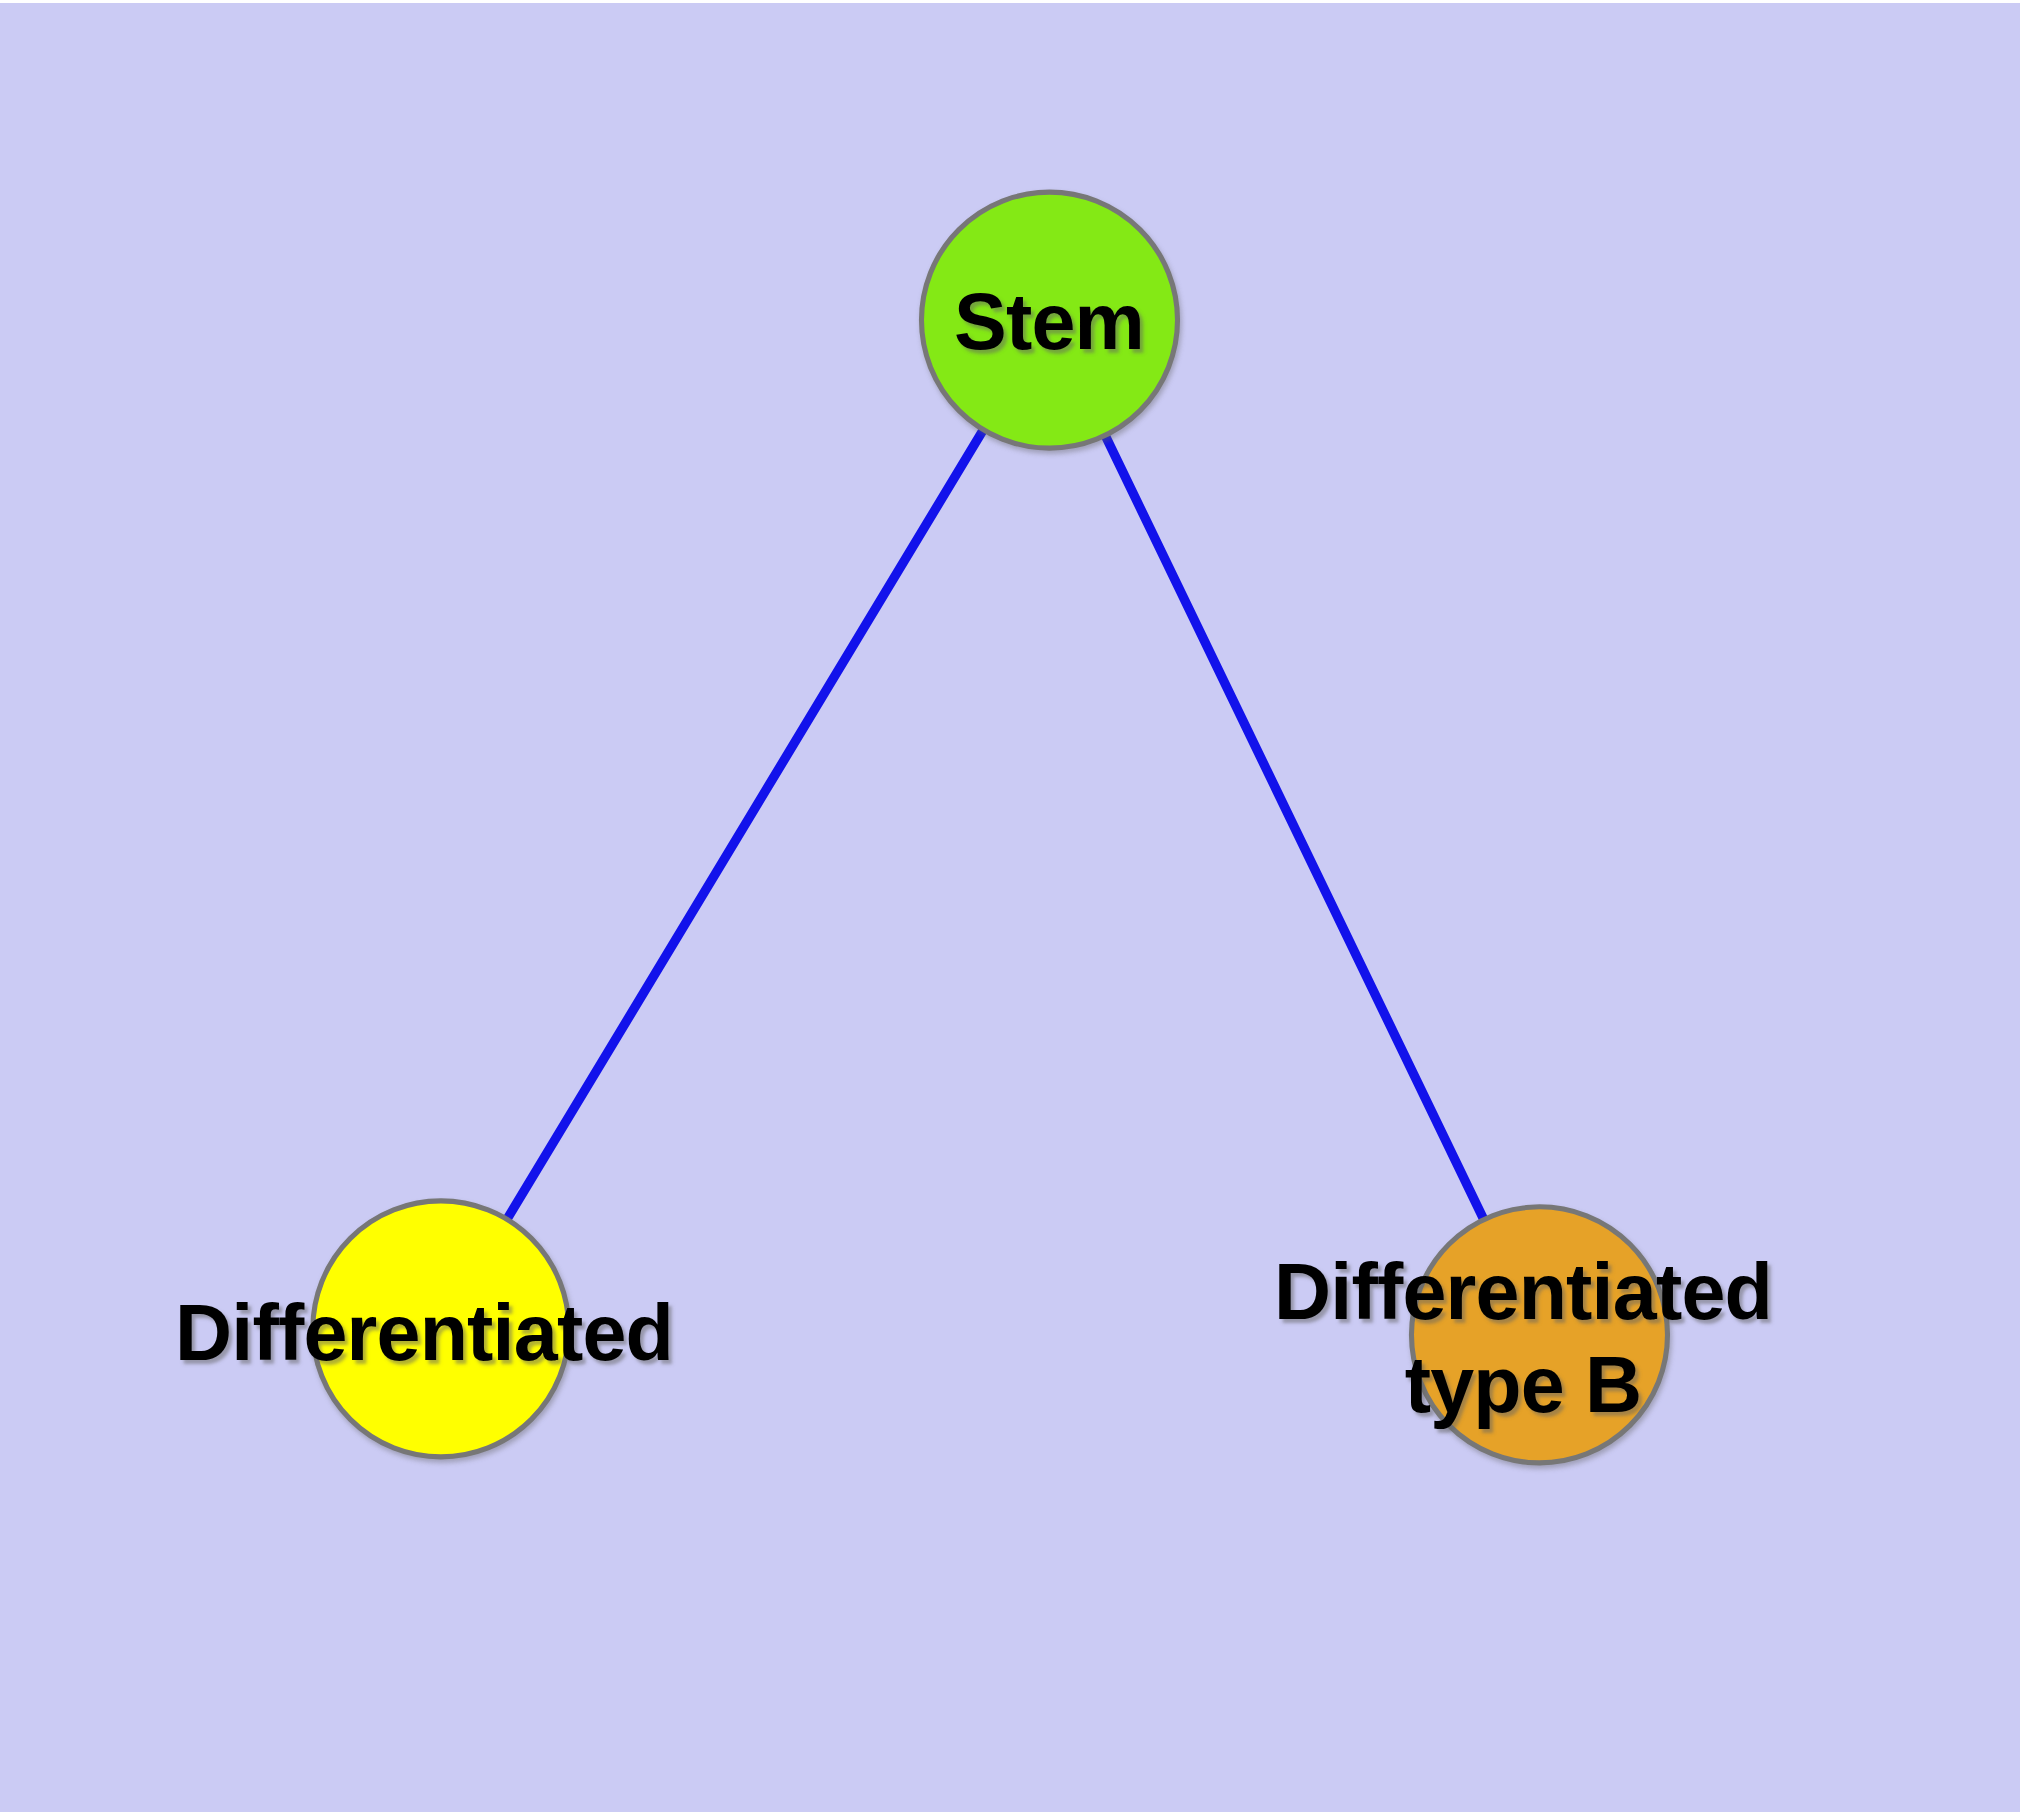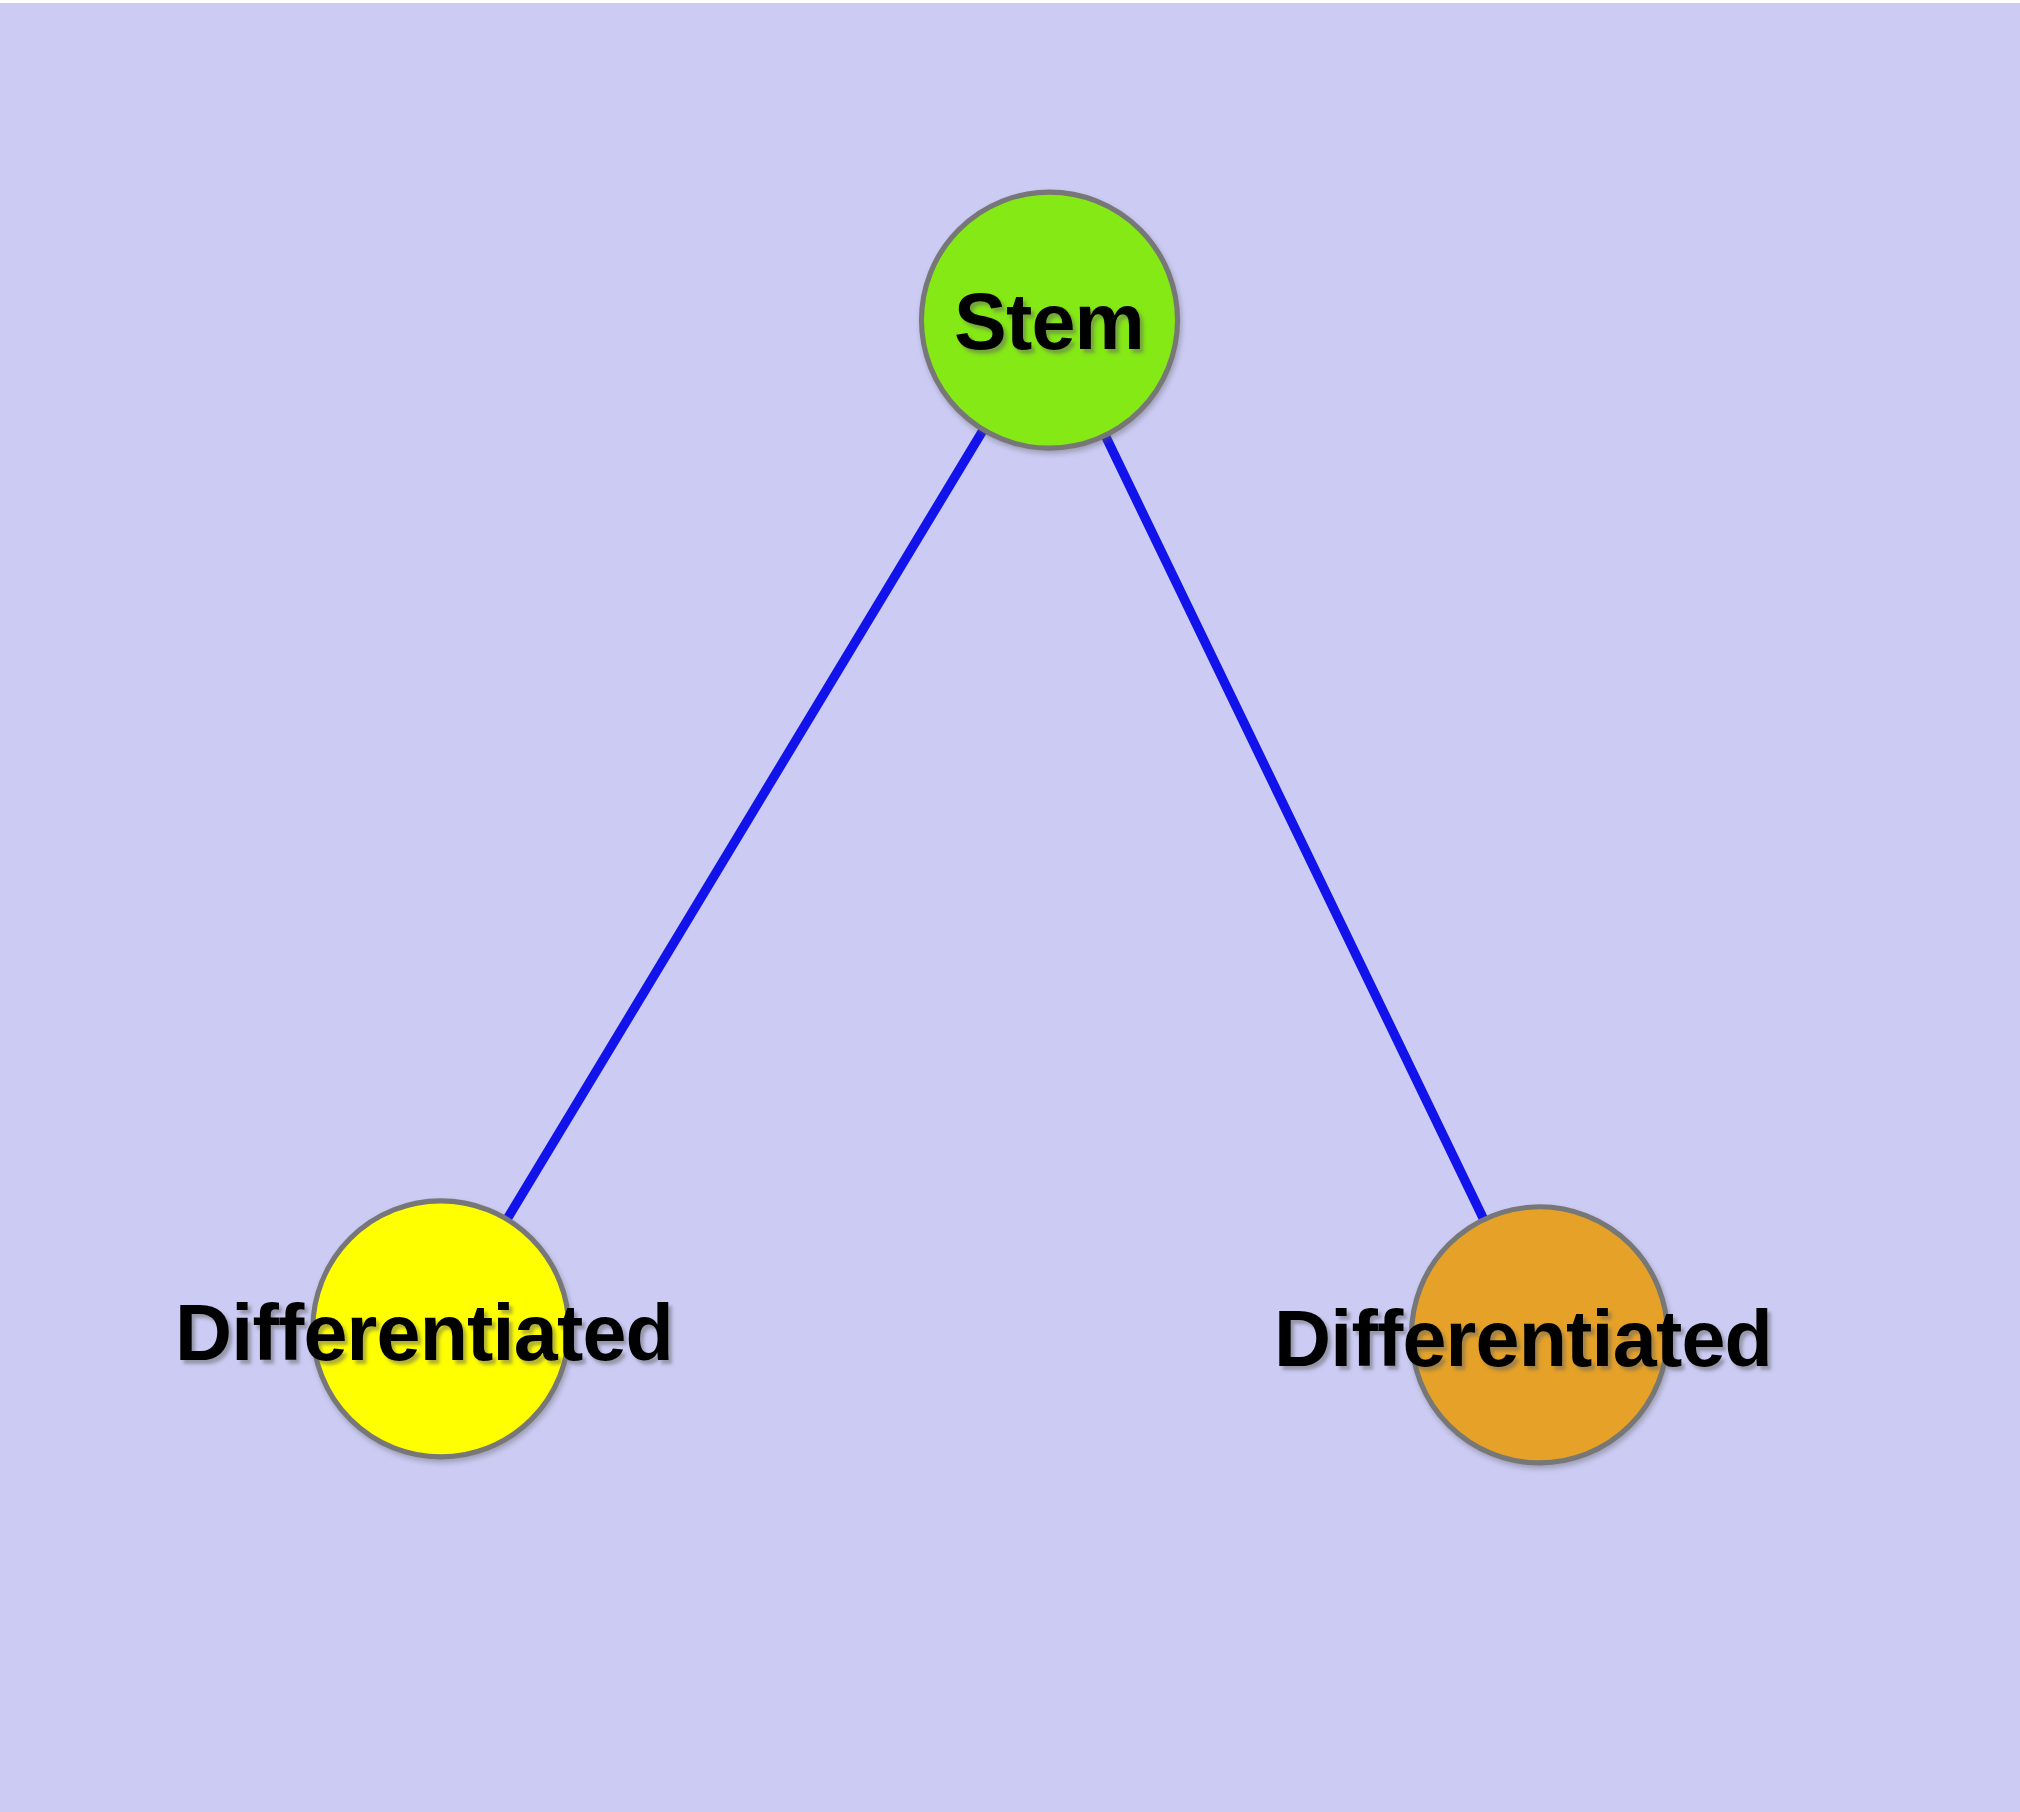--- a/index.html
+++ b/index.html
@@ -75,16 +75,17 @@
   <div class="node-label" style="left:1049px; top:321px;">
     <div>Stem</div>
   </div>
 
   <div class="node-label" style="left:424px; top:1332px;">
     <div>Differentiated</div>
   </div>
 
   <div class="node-label" style="left:1523px; top:1338px;">
     <div>Differentiated</div>
+    <div>type B</div>
   </div>
 
 </div>
 
 
 </body></html>

